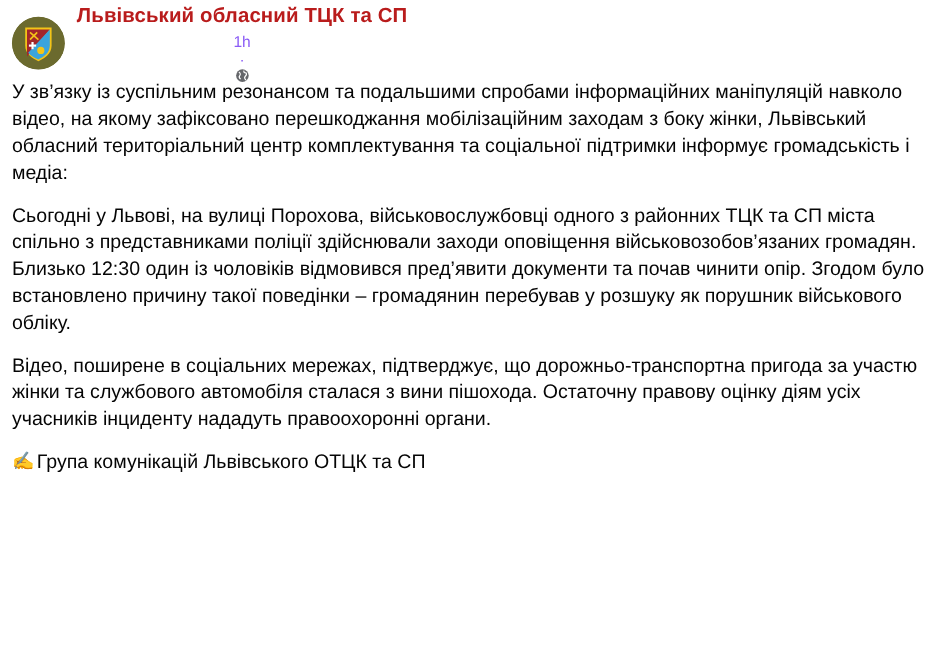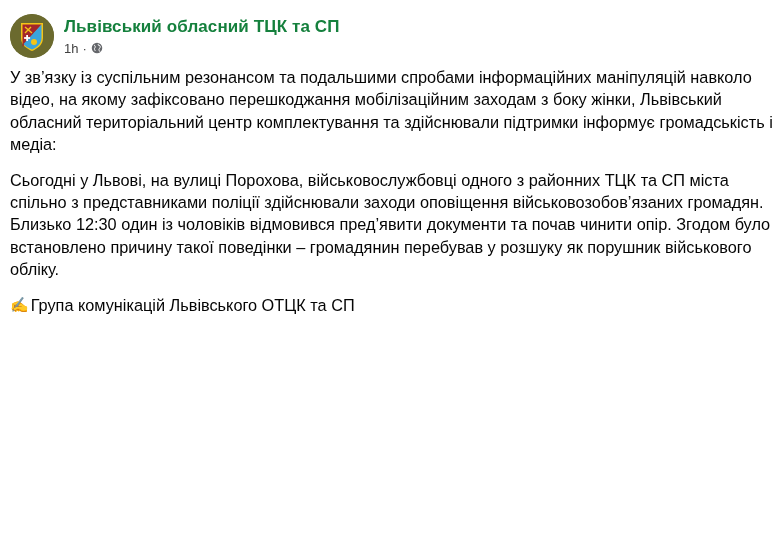--- a/index.html
+++ b/index.html
@@ -12,24 +12,24 @@
     .header { position: absolute; left: 10px; top: 12px; height: 48px; display: flex; align-items: center; }
     .avatar {
       width: 44px; height: 44px; border-radius: 50%;
       background: #6b6a2e; display: flex; align-items: center; justify-content: center;
       overflow: hidden;
     }
     .avatar svg { display: block; }
     .meta { margin-left: 10px; display: flex; flex-direction: column; }
     .page-name {
       font-family: "Liberation Sans", sans-serif;
-      font-weight: bold; font-size: 17px; color: #15803d; letter-spacing: 0.1px;
+      font-weight: bold; font-size: 17px; color: #b91c1c; letter-spacing: 0.1px;
       line-height: 20px; cursor: pointer;
     }
-    .subline { display: flex; align-items: center; margin-top: 4px; font-size: 13px; color: #404040; font-family: "Liberation Sans", sans-serif; }
+    .subline { display: flex; align-items: center; margin-top: 4px; font-size: 13px; color: #8b5cf6; font-family: "Liberation Sans", sans-serif; flex-direction: column; }
     .subline .dot { margin: 0 4px; }
     .globe { width: 12px; height: 12px; display: inline-block; }
     .body-text {
       position: absolute; left: 10px; top: 66px; width: 770px;
       font-family: "Liberation Sans", sans-serif;
       font-size: 16.3px; line-height: 22.4px; color: #050505;
     }
     .body-text p { margin: 0 0 13px 0; white-space: normal; }
     .sign { display: flex; align-items: center; }
     .writing-hand { font-size: 15px; margin-right: 2px; }
@@ -58,20 +58,21 @@
         <span class="dot">·</span>
         <svg class="globe" viewBox="0 0 16 16">
           <circle cx="8" cy="8" r="7" fill="#65676b"></circle>
           <path d="M4 4 C6 5 6 7 5 8 C4 9 5 11 6 12 M10 2.5 C9 4 10 5 12 5 C13 6 12 8 11 9 C10 10 11 12 12 13" stroke="#ffffff" stroke-width="1.3" fill="none"></path>
         </svg>
       </div>
     </div>
   </div>
 
   <div class="body-text">
-    <p>У зв’язку із суспільним резонансом та подальшими спробами інформаційних маніпуляцій навколо відео, на якому зафіксовано перешкоджання мобілізаційним заходам з боку жінки, Львівський обласний територіальний центр комплектування та здійснювали підтримки інформує громадськість і медіа:</p>
+    <p>У зв’язку із суспільним резонансом та подальшими спробами інформаційних маніпуляцій навколо відео, на якому зафіксовано перешкоджання мобілізаційним заходам з боку жінки, Львівський обласний територіальний центр комплектування та соціальної підтримки інформує громадськість і медіа:</p>
     <p>Сьогодні у Львові, на вулиці Порохова, військовослужбовці одного з районних ТЦК та СП міста спільно з представниками поліції здійснювали заходи оповіщення військовозобов’язаних громадян. Близько 12:30 один із чоловіків відмовився пред’явити документи та почав чинити опір. Згодом було встановлено причину такої поведінки – громадянин перебував у розшуку як порушник військового обліку.</p>
+    <p>Відео, поширене в соціальних мережах, підтверджує, що дорожньо-транспортна пригода за участю жінки та службового автомобіля сталася з вини пішохода. Остаточну правову оцінку діям усіх учасників інциденту нададуть правоохоронні органи.</p>
     <p class="sign">
       <span class="writing-hand">✍️</span>
       <span>Група комунікацій Львівського ОТЦК та СП</span>
     </p>
   </div>
 </div>
 
 </body></html>

